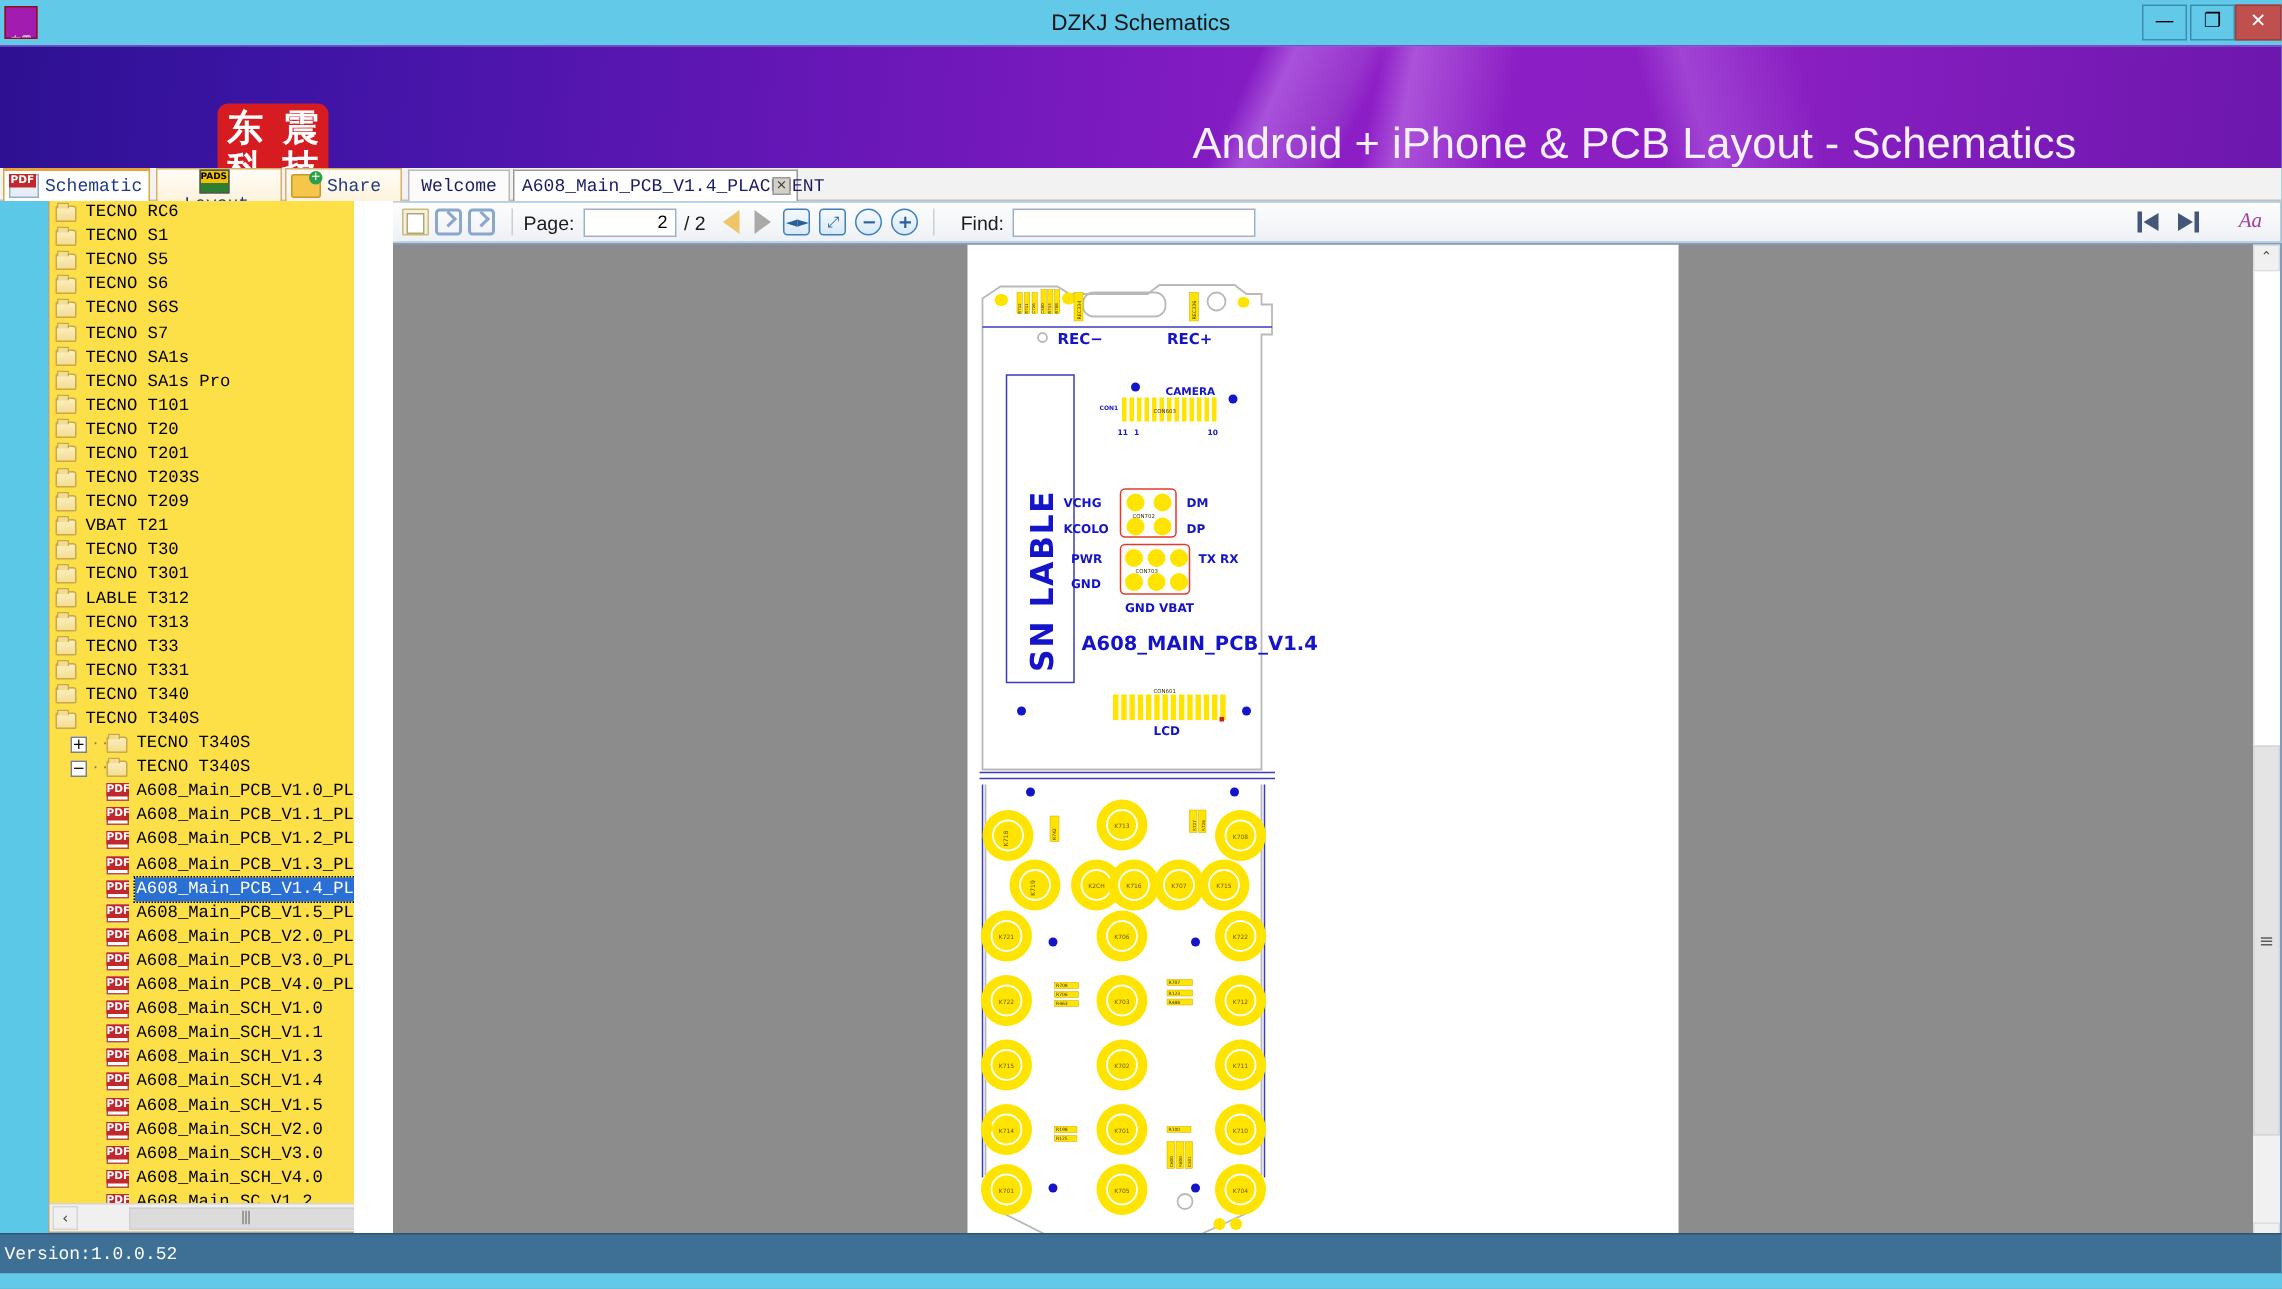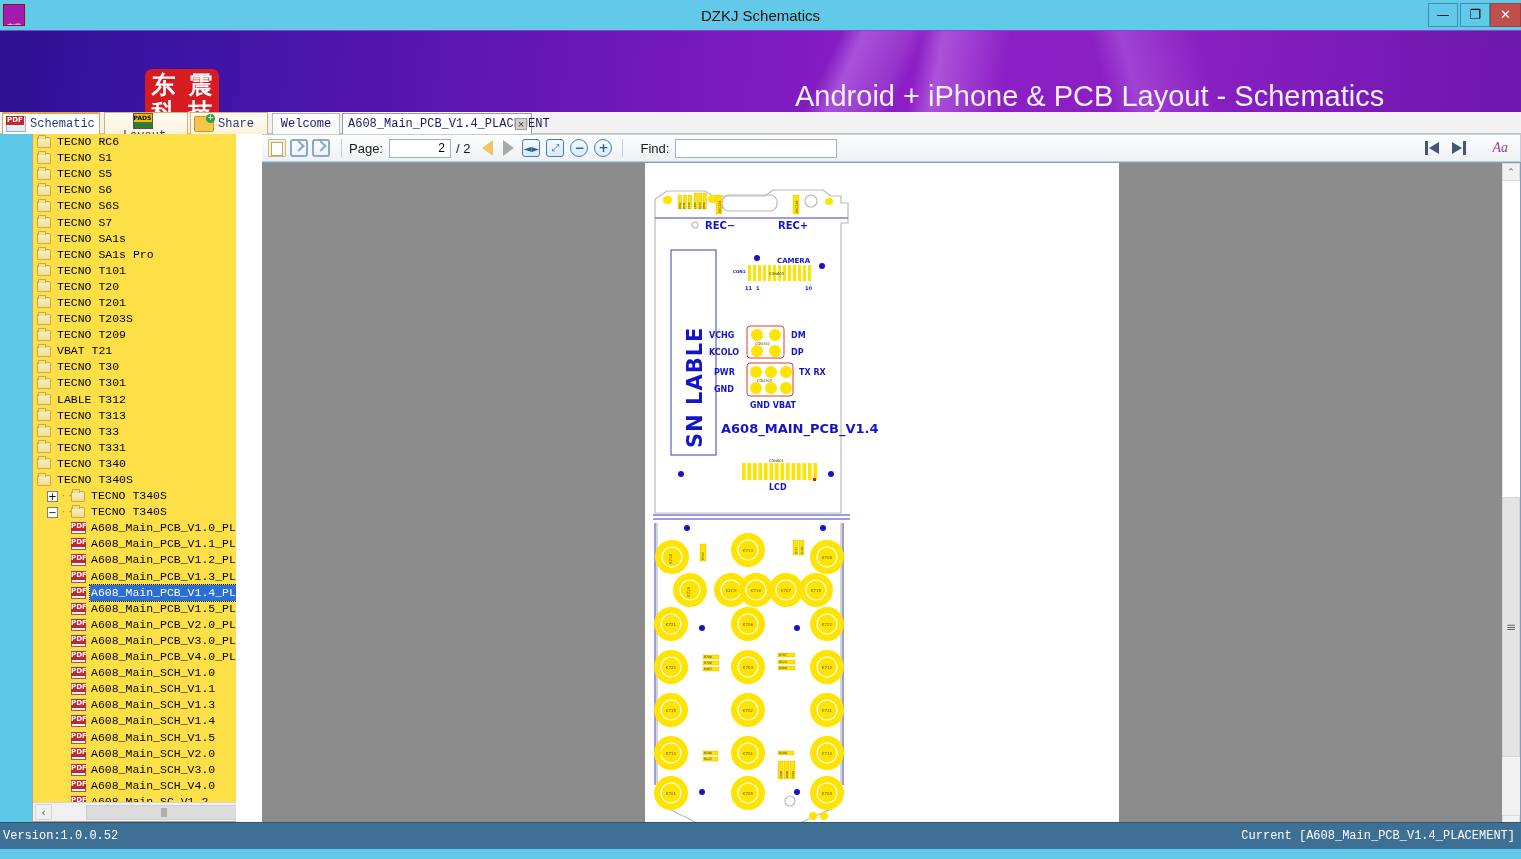--- a/index.html
+++ b/index.html
@@ -925,15 +925,14 @@
   <div id="v-vsb">
     <div id="v-sb-up">⌃</div>
     <div id="v-sb-track-top"></div>
     <div id="v-sb-thumb"></div>
     <div id="v-sb-down">⌄</div>
   </div>
 </div>
 
 <div id="statusbar">
   <div id="status-left">Version:1.0.0.52</div>
-  <div id="status-right">Current [A608_Main_PCB_V1.4_PLACEMENT]</div>
 </div>
 <div id="bottombar"></div>
 
 </body></html>

